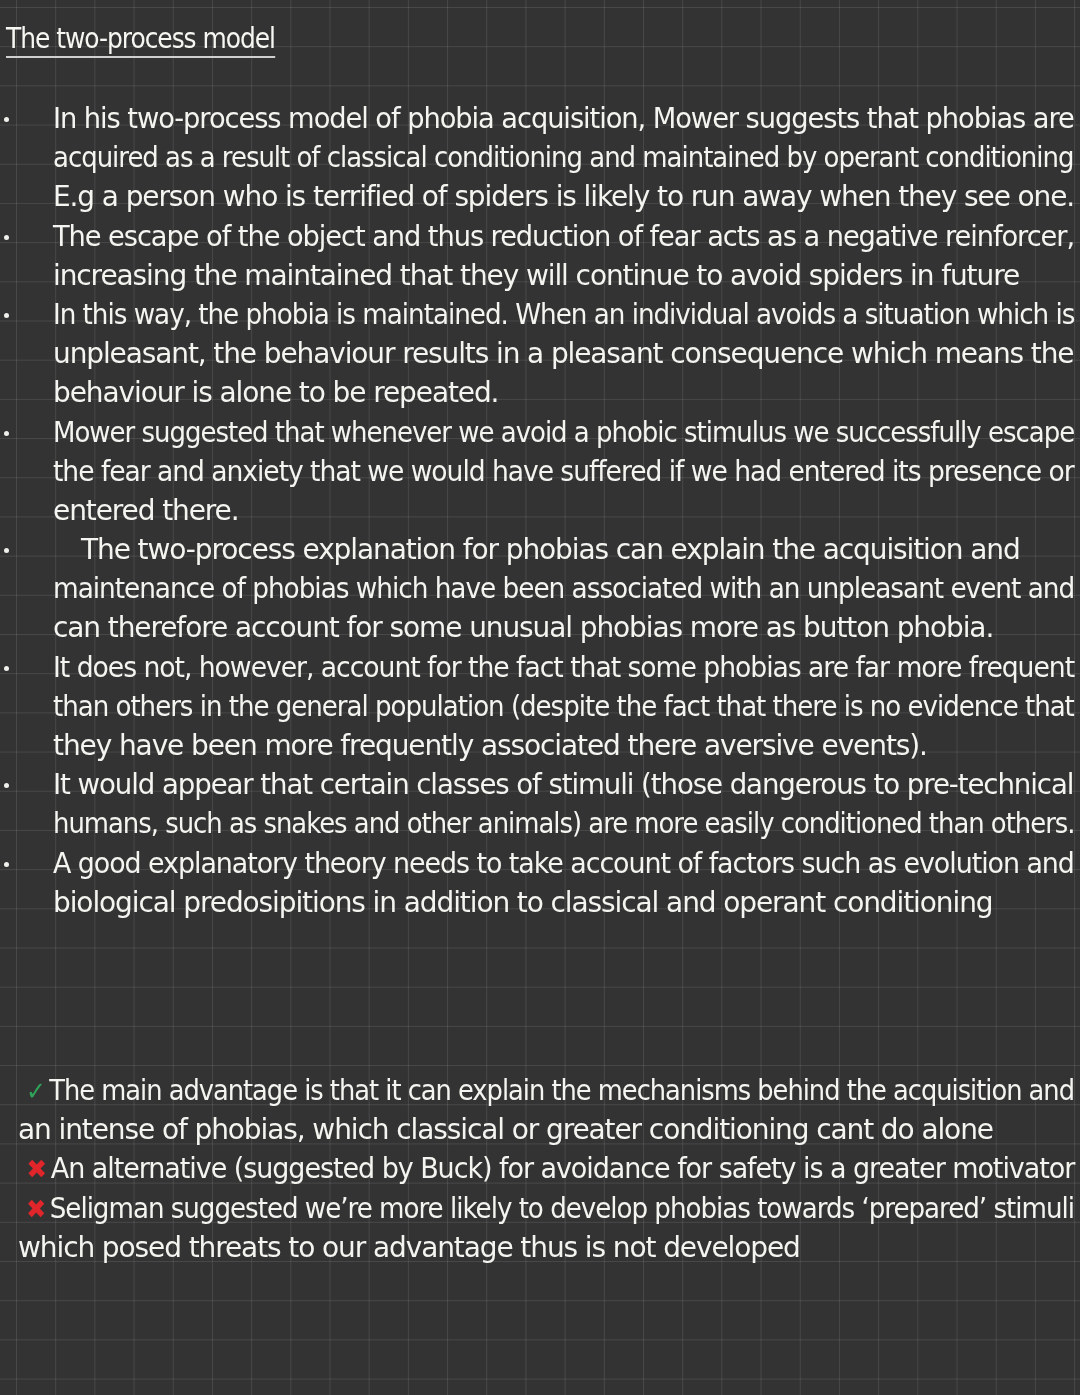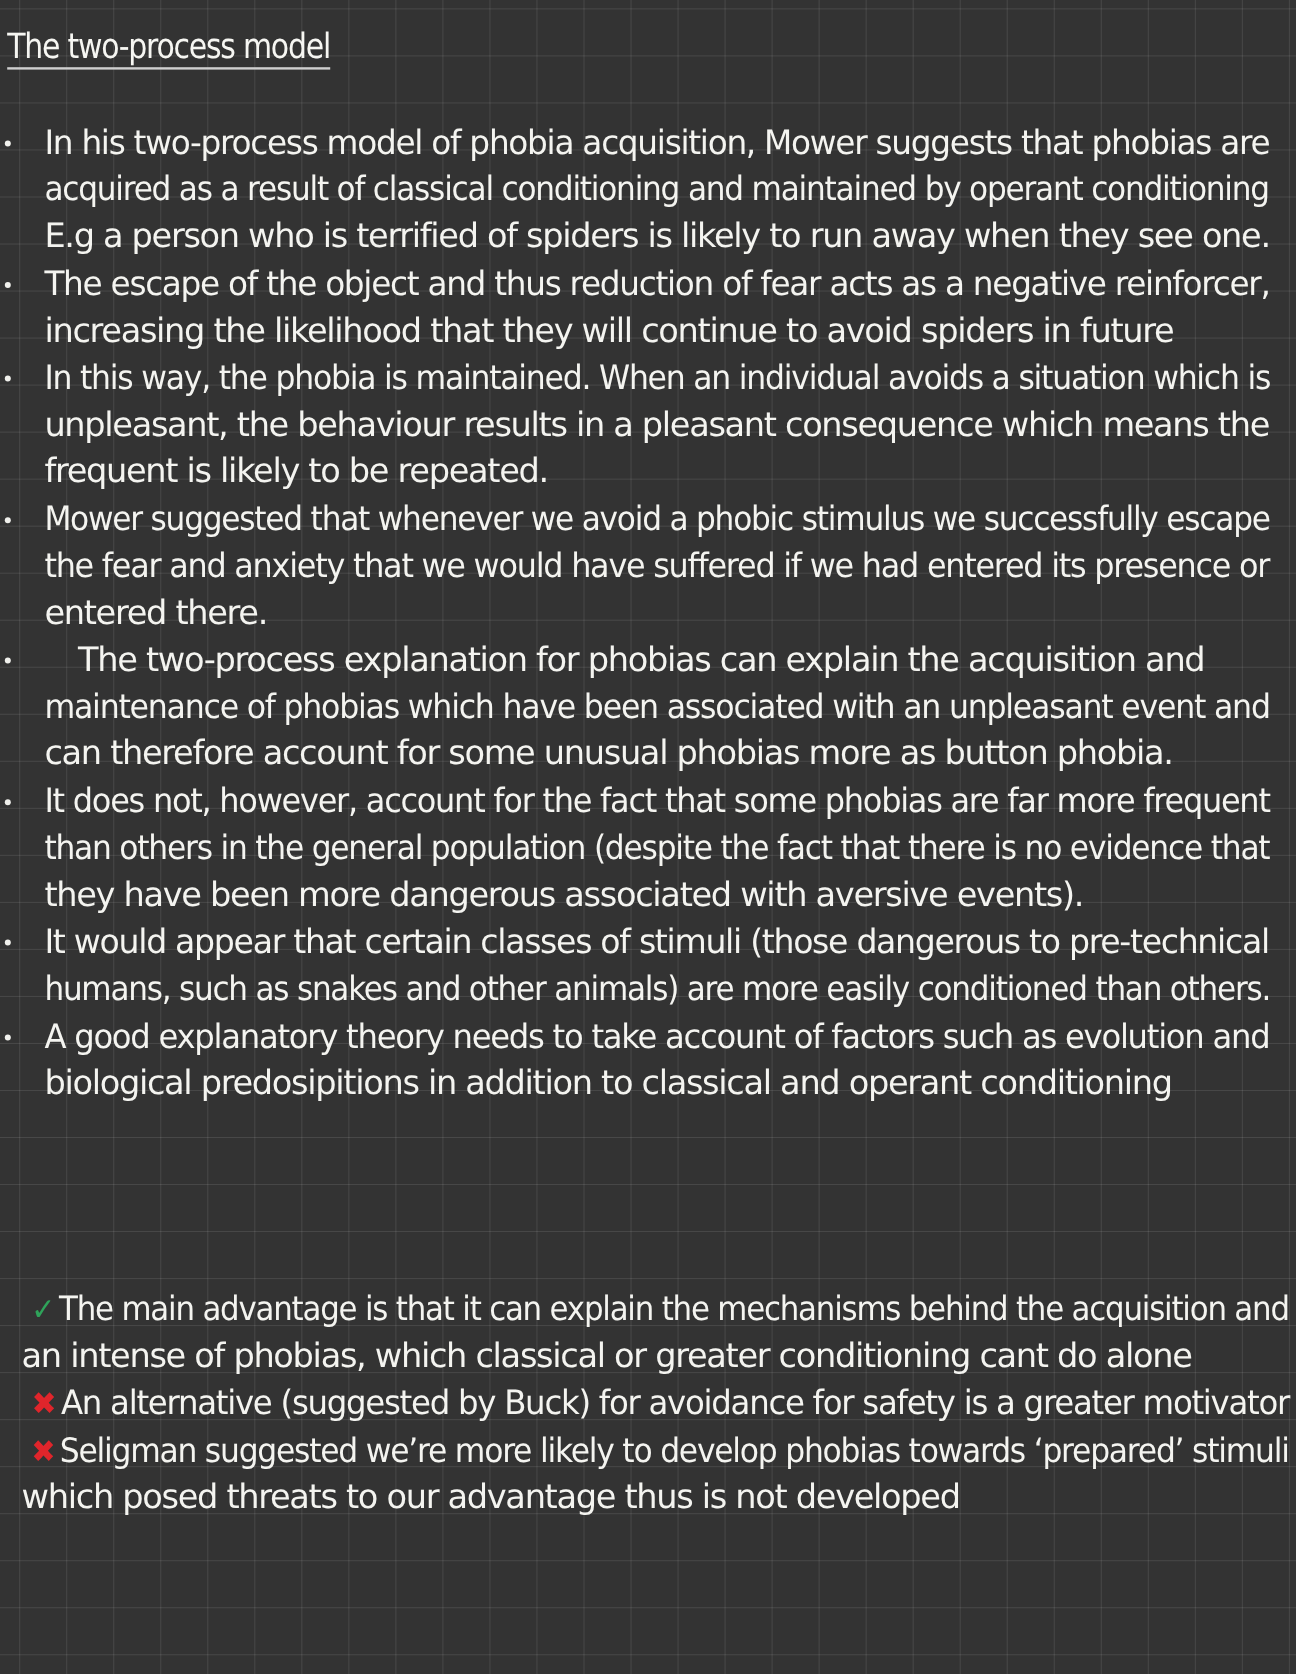--- a/index.html
+++ b/index.html
@@ -39,21 +39,21 @@
       position: absolute;
       left: 0;
       top: 99px;
       width: 1080px;
       margin: 0;
       padding: 0;
       list-style: none;
     }
     .bullet-item {
       position: relative;
-      padding-left: 37px;
+      padding-left: 53px;
       margin: 0;
     }
     .bullet-dot {
       position: absolute;
       left: 4px;
       top: 18px;
       width: 5px;
       height: 5px;
       border-radius: 50%;
       background: #f0f0ec;
@@ -99,45 +99,45 @@
 <ul class="bullets">
   <li class="bullet-item">
     <span class="bullet-dot"></span>
     <span class="line" style="display: block; transform: scaleX(0.975);">In his two-process model of phobia acquisition, Mower suggests that phobias are</span>
     <span class="line" style="display: block; transform: scaleX(0.928);">acquired as a result of classical conditioning and maintained by operant conditioning</span>
     <span class="line" style="display: block; transform: scaleX(0.999);">E.g a person who is terrified of spiders is likely to run away when they see one.</span>
   </li>
   <li class="bullet-item">
     <span class="bullet-dot"></span>
     <span class="line" style="display: block; transform: scaleX(0.974);">The escape of the object and thus reduction of fear acts as a negative reinforcer,</span>
-    <span class="line" style="display: block;">increasing the likelihood that they will continue to avoid spiders in future</span>
+    <span class="line" style="display: block;">increasing the maintained that they will continue to avoid spiders in future</span>
   </li>
   <li class="bullet-item">
     <span class="bullet-dot"></span>
     <span class="line" style="display: block; transform: scaleX(0.937);">In this way, the phobia is maintained. When an individual avoids a situation which is</span>
     <span class="line" style="display: block; transform: scaleX(0.999);">unpleasant, the behaviour results in a pleasant consequence which means the</span>
-    <span class="line" style="display: block;">frequent is likely to be repeated.</span>
+    <span class="line" style="display: block;">behaviour is alone to be repeated.</span>
   </li>
   <li class="bullet-item">
     <span class="bullet-dot"></span>
     <span class="line" style="display: block; transform: scaleX(0.929);">Mower suggested that whenever we avoid a phobic stimulus we successfully escape</span>
     <span class="line" style="display: block; transform: scaleX(0.949);">the fear and anxiety that we would have suffered if we had entered its presence or</span>
     <span class="line" style="display: block;">entered there.</span>
   </li>
   <li class="bullet-item">
     <span class="bullet-dot"></span>
     <span class="line" style="display: block; margin-left: 28px;">The two-process explanation for phobias can explain the acquisition and</span>
     <span class="line" style="display: block; transform: scaleX(0.941);">maintenance of phobias which have been associated with an unpleasant event and</span>
     <span class="line" style="display: block;">can therefore account for some unusual phobias more as button phobia.</span>
   </li>
   <li class="bullet-item">
     <span class="bullet-dot"></span>
     <span class="line" style="display: block; transform: scaleX(0.952);">It does not, however, account for the fact that some phobias are far more frequent</span>
     <span class="line" style="display: block; transform: scaleX(0.932);">than others in the general population (despite the fact that there is no evidence that</span>
-    <span class="line" style="display: block;">they have been more dangerous associated with aversive events).</span>
+    <span class="line" style="display: block;">they have been more frequently associated there aversive events).</span>
   </li>
   <li class="bullet-item">
     <span class="bullet-dot"></span>
     <span class="line" style="display: block; transform: scaleX(0.986);">It would appear that certain classes of stimuli (those dangerous to pre-technical</span>
     <span class="line" style="display: block; transform: scaleX(0.925);">humans, such as snakes and other animals) are more easily conditioned than others.</span>
   </li>
   <li class="bullet-item">
     <span class="bullet-dot"></span>
     <span class="line" style="display: block; transform: scaleX(0.96);">A good explanatory theory needs to take account of factors such as evolution and</span>
     <span class="line" style="display: block;">biological predosipitions in addition to classical and operant conditioning</span>

